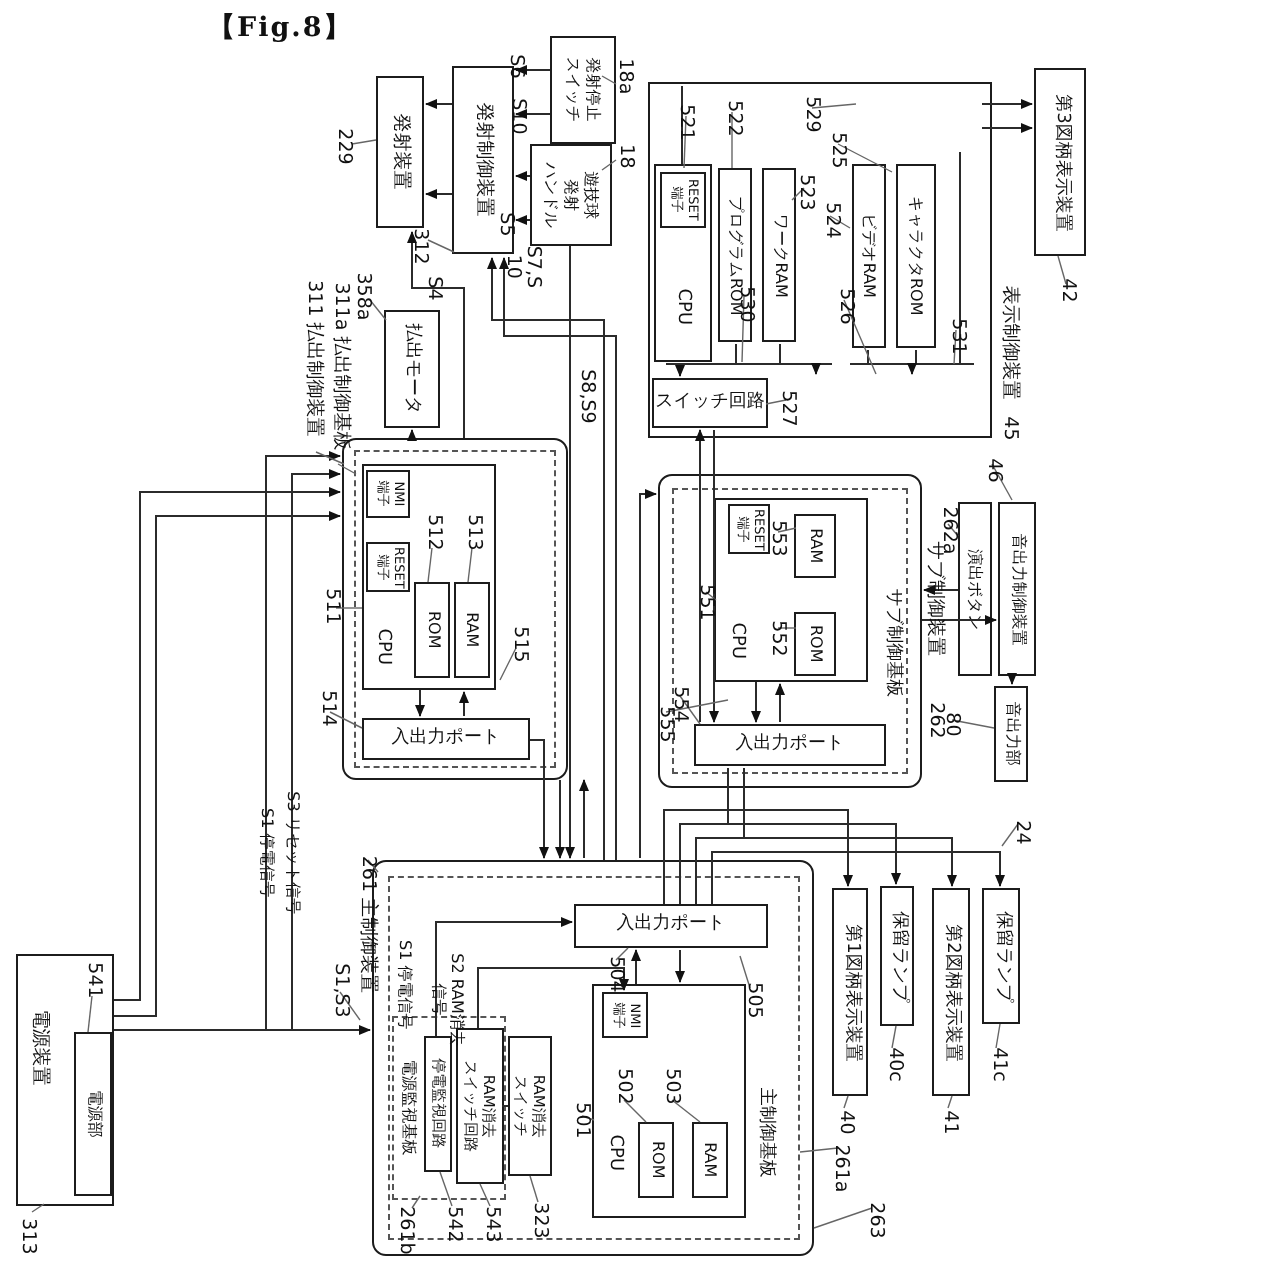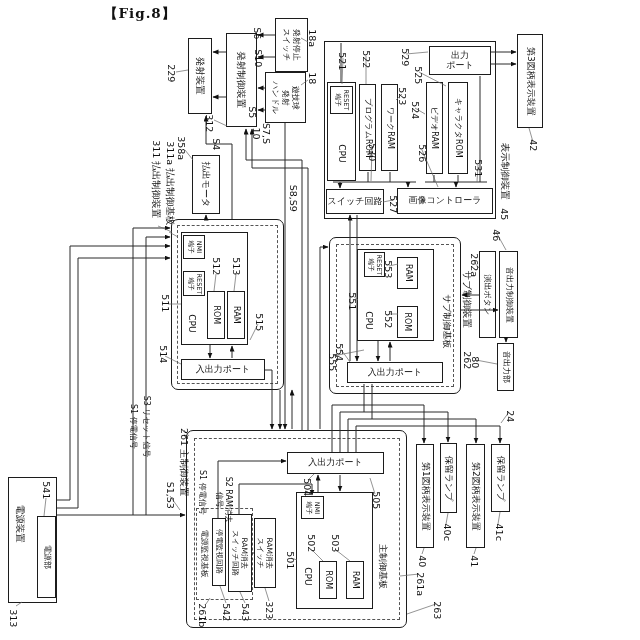--- a/index.html
+++ b/index.html
@@ -286,24 +286,21 @@
     </div>
   <div class="box vt f8" style="left:381px;top:84px;width:17px;height:87px">
       <span>ワークRAM</span>
     </div>
   <div class="box vt f8" style="left:426px;top:82px;width:17px;height:92px">
       <span>ビデオRAM</span>
     </div>
   <div class="box vt f8" style="left:448px;top:82px;width:20px;height:92px">
       <span>キャラクタROM</span>
     </div>
-  <div class="box ht f9" style="left:429px;top:46px;width:62px;height:29px"><span>出力
-ポート</span></div>
   <div class="box ht f9" style="left:326px;top:189px;width:58px;height:25px"><span>スイッチ回路</span></div>
-  <div class="box ht f9" style="left:397px;top:188px;width:96px;height:26px"><span>画像コントローラ</span></div>
 
   <div class="lbl" style="left:336px;top:50px;width:13px;height:22px">
       <span>521</span>
     </div>
   <div class="lbl" style="left:360px;top:48px;width:13px;height:22px">
       <span>522</span>
     </div>
   <div class="lbl" style="left:396px;top:85px;width:13px;height:22px">
       <span>523</span>
     </div>

